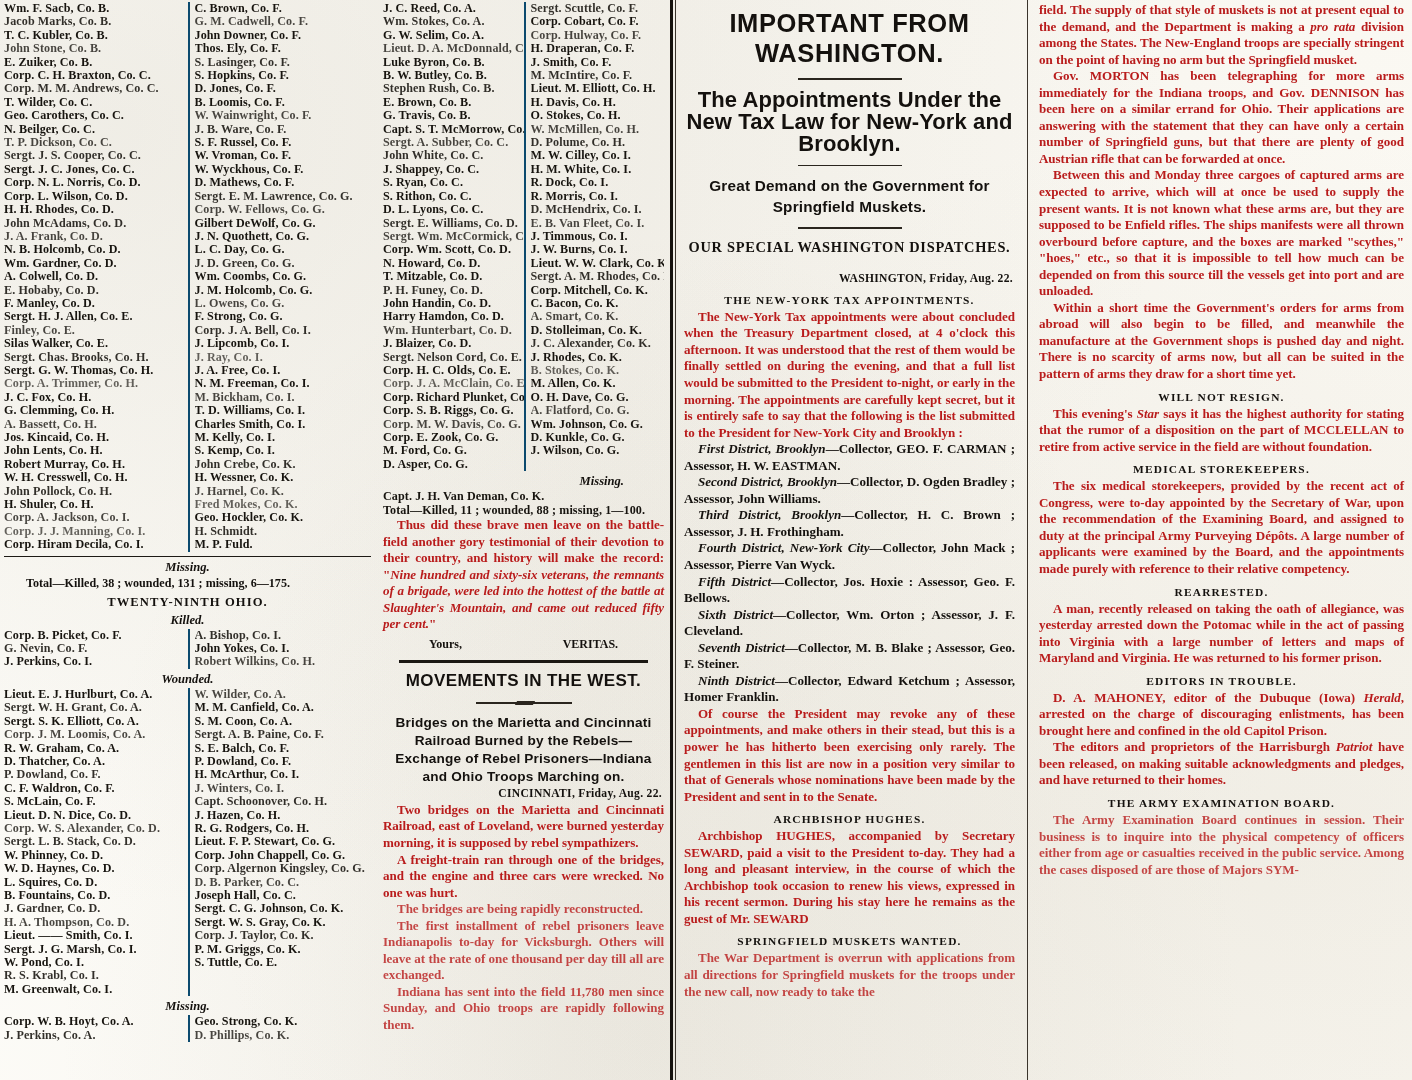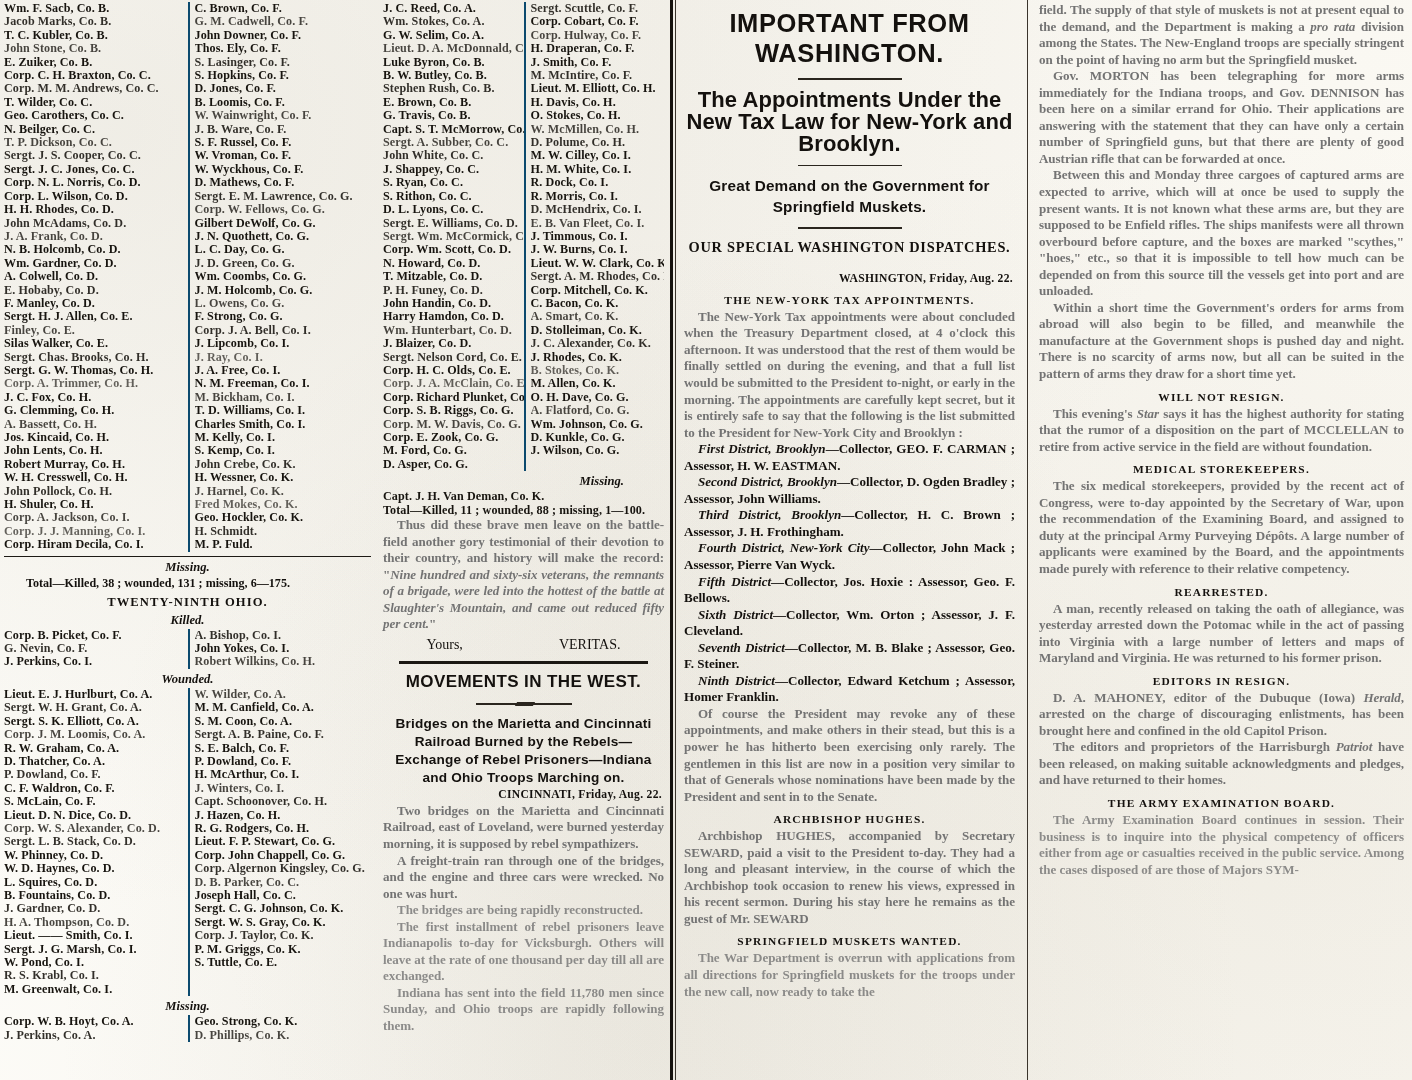--- a/index.html
+++ b/index.html
@@ -188,21 +188,21 @@
     padding-right: 2px;
     margin-bottom: 1px;
   }
   .bodytext {
     font-size: 13.05px;
     line-height: 16.55px;
     text-align: justify;
     text-justify: inter-word;
     margin: 0;
     font-weight: 700;
-    color: #737373;
+    color: #b91c1c;
     letter-spacing: -.05px;
   }
   .bodytext.ind { text-indent: 14px; }
   .bodytext.faded { opacity: .8; filter: blur(.2px); }
   .bodytext i, .bodytext em { font-style: italic; }
   .dlist {
     font-size: 13.05px;
     line-height: 16.55px;
     text-align: justify;
     font-weight: 700;
@@ -474,21 +474,21 @@
             <div class="name">J. Wilson, Co. G.</div>
           </div>
       </div>
 
       <div class="sub-italic right-al">Missing.</div>
       <div class="name">Capt. J. H. Van Deman, Co. K.</div>
       <div class="name" style="white-space:normal;">Total—Killed, 11 ; wounded, 88 ; missing, 1—100.</div>
 
       <p class="bodytext ind"><span>Thus did these brave men leave on the battle-field another gory testimonial of their devotion to their country, and history will make the record: "</span><i>Nine hundred and sixty-six veterans, the remnants of a brigade, were led into the hottest of the battle at Slaughter's Mountain, and came out reduced fifty per cent.</i><span>"</span></p>
 
-      <div style="display:flex;justify-content:space-around;margin-top:4px;font-weight:400;font-size:14px;gap:9px;">
+      <div style="display:flex;justify-content:space-around;margin-top:4px;font-weight:700;font-size:12px;gap:9px;">
         <span>Yours,</span>
         <span>VERITAS.</span>
       </div>
 
       <div class="thickdiv"></div>
 
       <div class="hl-sub2" style="font-size:17px;letter-spacing:.4px;">MOVEMENTS IN THE WEST.</div>
       <div class="dash-orn"></div>
       <div class="hl-sub2" style="font-size:13.6px;line-height:18px;">Bridges on the Marietta and Cincinnati Railroad Burned by the Rebels—Exchange of Rebel Prisoners—Indiana and Ohio Troops Marching on.</div>
       <div class="dateline">CINCINNATI, Friday, Aug. 22.</div>
@@ -547,21 +547,21 @@
 
       <div class="sec-head-sm">WILL NOT RESIGN.</div>
       <p class="bodytext ind"><span>This evening's </span><i>Star</i><span> says it has the highest authority for stating that the rumor of a disposition on the part of MCCLELLAN to retire from active service in the field are without foundation.</span></p>
 
       <div class="sec-head-sm">MEDICAL STOREKEEPERS.</div>
       <p class="bodytext ind">The six medical storekeepers, provided by the recent act of Congress, were to-day appointed by the Secretary of War, upon the recommendation of the Examining Board, and assigned to duty at the principal Army Purveying Dépôts. A large number of applicants were examined by the Board, and the appointments made purely with reference to their relative competency.</p>
 
       <div class="sec-head-sm">REARRESTED.</div>
       <p class="bodytext ind">A man, recently released on taking the oath of allegiance, was yesterday arrested down the Potomac while in the act of passing into Virginia with a large number of letters and maps of Maryland and Virginia. He was returned to his former prison.</p>
 
-      <div class="sec-head-sm">EDITORS IN RESIGN.</div>
+      <div class="sec-head-sm">EDITORS IN TROUBLE.</div>
       <p class="bodytext ind"><span>D. A. MAHONEY, editor of the Dubuque (Iowa) </span><i>Herald</i><span>, arrested on the charge of discouraging enlistments, has been brought here and confined in the old Capitol Prison.</span></p>
       <p class="bodytext ind"><span>The editors and proprietors of the Harrisburgh </span><i>Patriot</i><span> have been released, on making suitable acknowledgments and pledges, and have returned to their homes.</span></p>
 
       <div class="sec-head-sm">THE ARMY EXAMINATION BOARD.</div>
       <p class="bodytext ind faded">The Army Examination Board continues in session. Their business is to inquire into the physical competency of officers either from age or casualties received in the public service. Among the cases disposed of are those of Majors SYM-</p>
     </div>
 
   </div>
 </div>
 

